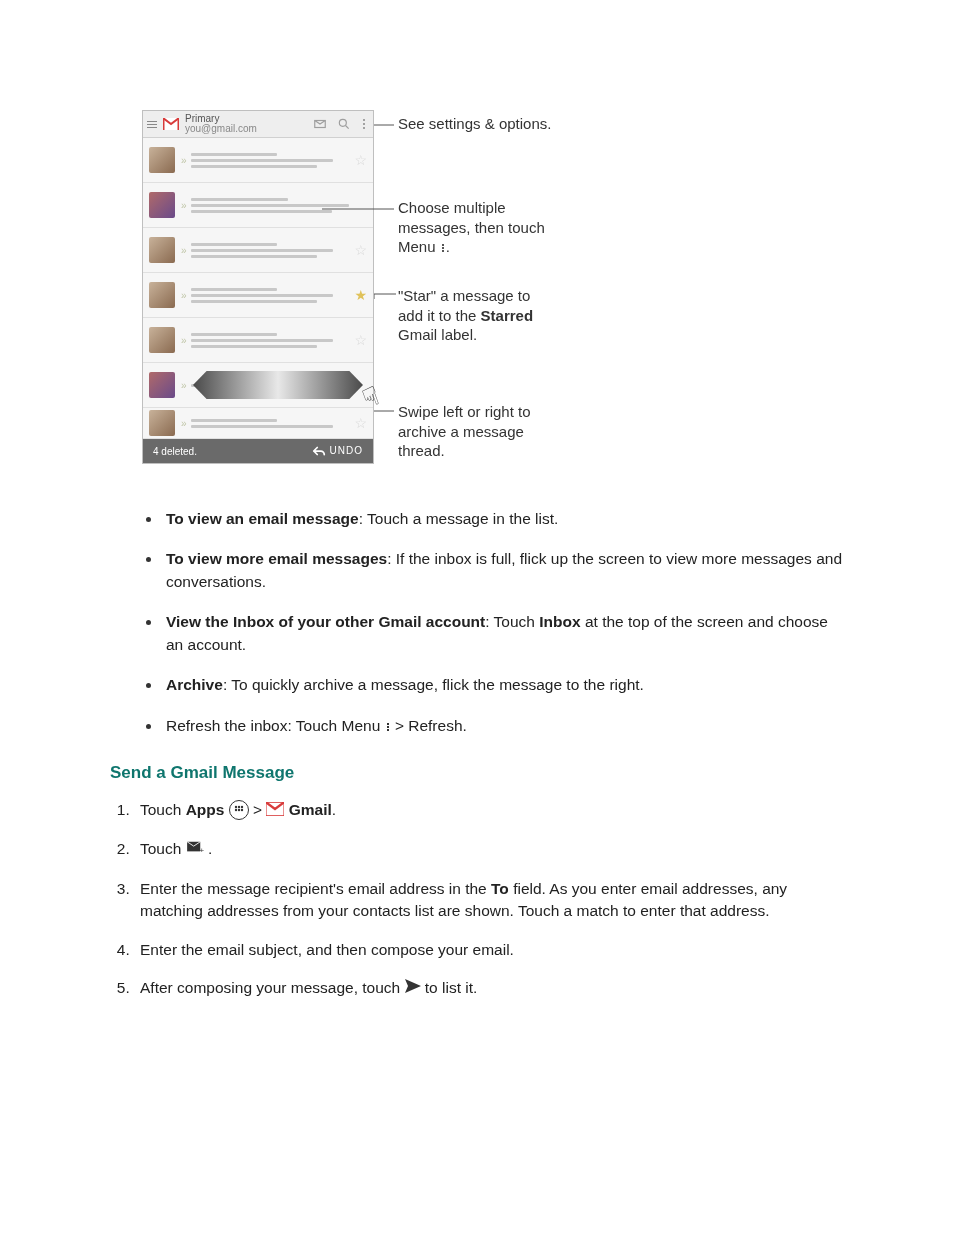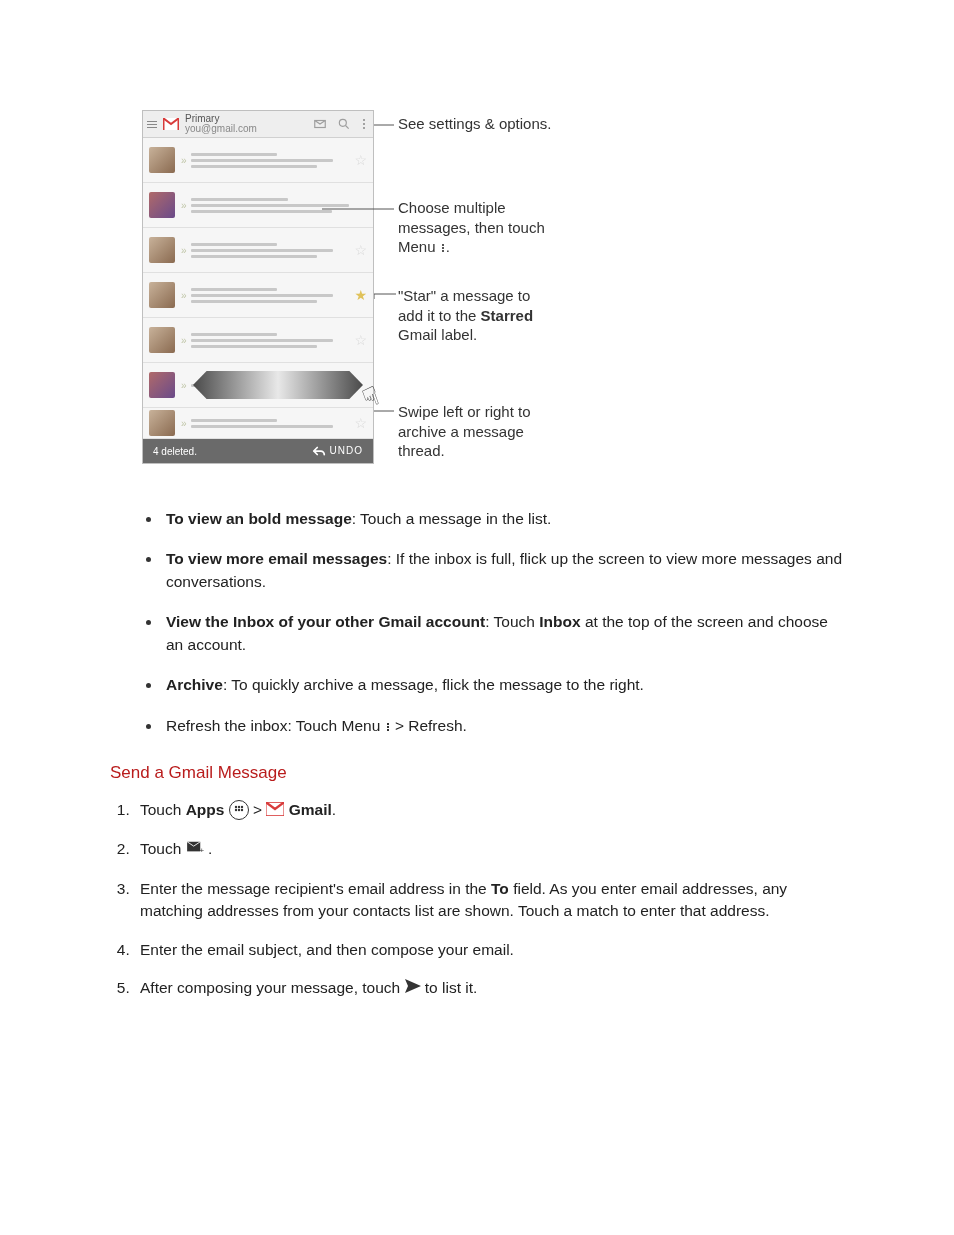--- a/index.html
+++ b/index.html
@@ -37,21 +37,21 @@
   .anno{position:absolute;font-size:15px;color:#333;line-height:1.3}
   .anno .menu-inline{display:inline-flex;flex-direction:column;gap:1px;vertical-align:middle;margin:0 2px}
   .anno .menu-inline span{width:2px;height:2px;background:#555}
   .anno-connector{position:absolute;stroke:#555;stroke-width:1;fill:none}
   ul.bullets{list-style:none;padding:0;margin:0 0 0 34px}
   ul.bullets>li{position:relative;padding-left:22px;margin-bottom:18px;font-size:15.5px;line-height:1.45;color:#222}
   ul.bullets>li::before{content:"";position:absolute;left:2px;top:9px;width:5px;height:5px;border-radius:50%;background:#333}
   ul.bullets b{font-weight:700}
   .inline-dots{display:inline-flex;flex-direction:column;gap:1px;vertical-align:middle;margin:0 2px}
   .inline-dots span{width:2px;height:2px;background:#333}
-  h3.section{font-size:17px;font-weight:400;color:#b91c1c;margin:26px 0 16px 0}
+  h3.section{font-size:17px;font-weight:700;color:#0f766e;margin:26px 0 16px 0}
   ol.steps{list-style:decimal;padding-left:22px;margin:0 0 0 2px}
   ol.steps>li{font-size:15.5px;line-height:1.45;margin-bottom:16px;padding-left:6px}
   .apps-icon{display:inline-flex;width:18px;height:18px;border:1.5px solid #333;border-radius:50%;vertical-align:middle;align-items:center;justify-content:center;position:relative;top:-1px}
   .apps-icon svg{width:12px;height:12px}
   .compose-icon{display:inline-block;vertical-align:middle;position:relative;top:-1px}
   .compose-icon svg{width:18px;height:14px}
   .send-icon{display:inline-block;vertical-align:middle;position:relative;top:-1px}
   .send-icon svg{width:16px;height:14px}
   .gmail-inline{display:inline-block;vertical-align:middle}
   .footer{position:absolute;left:110px;right:110px;bottom:60px;display:flex;justify-content:space-between;font-size:15px;color:#333}
@@ -206,21 +206,21 @@
       </div>
 
       <svg class="anno-connector" style="left:-18px;top:300px" width="20" height="2">
           <line x1="0" y1="1" x2="20" y2="1"></line>
         </svg>
       <div class="anno" style="top:292px;left:6px;max-width:160px">Swipe left or right to archive a message thread.</div>
     </div>
   </div>
 
   <ul class="bullets">
-    <li><b>To view an bold message</b><span>: Touch a message in the list.</span></li>
+    <li><b>To view an email message</b><span>: Touch a message in the list.</span></li>
     <li><b>To view more email messages</b><span>: If the inbox is full, flick up the screen to view more messages and conversations.</span></li>
     <li><b>View the Inbox of your other Gmail account</b><span>: Touch </span><b>Inbox</b><span> at the top of the screen and choose an account.</span></li>
     <li><b>Archive</b><span>: To quickly archive a message, flick the message to the right.</span></li>
     <li><span>Refresh the inbox: Touch Menu </span><span class="inline-dots">
           <span></span>
           <span></span>
           <span></span>
         </span><span> &gt; Refresh.</span></li>
   </ul>
 

